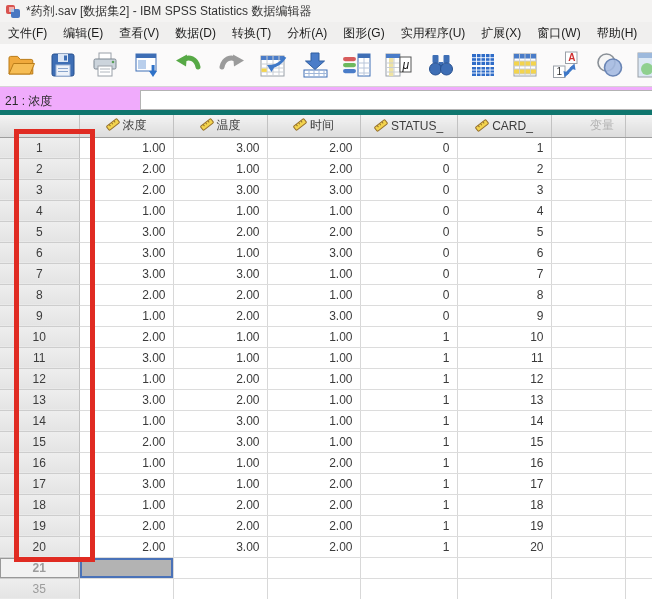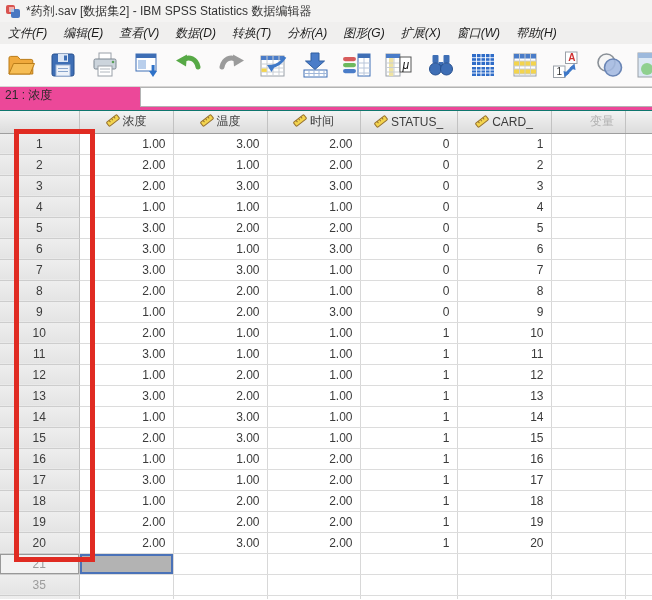--- a/index.html
+++ b/index.html
@@ -7,51 +7,51 @@
   .window { position:relative; width:652px; height:600px; background:#fff; overflow:hidden;
             font-family:"Liberation Sans",sans-serif; }
 
   
   .titlebar { height:22px; background:#f4f3f2; display:flex; align-items:center; padding:0 5px;
               font-size:12px; color:#333; }
   .spss-logo { width:16px; height:15px; margin-right:5px; flex:0 0 auto; }
 
   
   .menubar { height:22px; background:#f0efee; display:flex; font-size:12px; color:#1c1c1c;
-             white-space:nowrap; overflow:hidden;font-style:italic; }
+             white-space:nowrap; overflow:hidden; }
   .menu-item { padding:0 8px; line-height:22px; cursor:default; }
 
   
   .toolbar { height:43px; background:#fbfafa; border-bottom:1px solid #d6d5d4;
              display:flex; align-items:center; padding-left:6px; gap:12px; overflow:hidden; }
   .tool-btn { width:30px; height:30px; flex:0 0 auto; }
   .tool-btn svg { width:30px; height:30px; display:block; }
 
   
-  .cellref-bar { height:23px; display:flex; align-items:flex-start; background:#ec4899;
+  .cellref-bar { height:23px; display:flex; align-items:flex-end; background:#f0abfc;
                  font-size:12px; color:#2a2a2a; }
   .cellref-label { width:140px; padding-left:5px; }
   .cell-editor { flex:1; height:20px; border:1px solid #b3b3b3; border-right:none;
                  background:#fff; font-size:12px; padding:0 3px; outline:none;
                  font-family:"Liberation Sans",sans-serif; }
 
   
   .grid-area { position:relative; height:489px; overflow:hidden; background:#0f766e;
-               border-top:1px solid #0f766e; }
+               border-top:5px solid #0f766e; }
   table { border-collapse:collapse; table-layout:fixed; width:681px; }
   td, th { height:21px; font-size:12px; font-weight:normal; overflow:hidden; white-space:nowrap; }
   th.colhead { height:22px; background:linear-gradient(#f3f3f3,#dcdcdc);
                border-right:1px solid #c2c2c2; border-bottom:1px solid #9e9e9e;
                color:#3c3c3c; text-align:center; }
   th.colhead .mi { vertical-align:-2px; margin-right:3px; }
   th.colhead.placeholder { color:#b2b2b2;padding-left:28px; }
   td.rowhead { background:linear-gradient(#eeeeee,#e4e4e4); border-right:1px solid #c2c2c2;
                border-bottom:1px solid #cdcdcd; color:#3c3c3c; text-align:center; }
   td.rowhead.ghost { color:#9c9c9c; }
-  td.rowhead.active { background:#f2f2f2; box-shadow:inset 0 0 0 1px #999; }
+  td.rowhead.active { background:#f2f2f2; box-shadow:inset 0 0 0 1px #999;font-weight:bold; }
   td.cell { background:#fff; border-right:1px solid #d8d8d8; border-bottom:1px solid #dcdcdc;
             text-align:right; padding-right:7px; color:#3a3a3a; }
   td.cell.selected { background:#b3b3b3; box-shadow:inset 0 0 0 2px #4a72b8; }
 
   
   .annotation-rect { position:absolute; left:14px; top:129px; width:81px; height:433px;
                      border:5px solid #e02b22; pointer-events:none; z-index:5; }
 </style>
 </head>
 <body>
@@ -68,20 +68,21 @@
   </div>
 
   <div class="menubar">
     <span class="menu-item">文件(F)</span>
     <span class="menu-item">编辑(E)</span>
     <span class="menu-item">查看(V)</span>
     <span class="menu-item">数据(D)</span>
     <span class="menu-item">转换(T)</span>
     <span class="menu-item">分析(A)</span>
     <span class="menu-item">图形(G)</span>
+    <span class="menu-item">实用程序(U)</span>
     <span class="menu-item">扩展(X)</span>
     <span class="menu-item">窗口(W)</span>
     <span class="menu-item">帮助(H)</span>
   </div>
 
   <div class="toolbar">
     <div class="tool-btn">
       <svg viewBox="0 0 30 30">
         <path d="M3 24 V8 q0-1.6 1.6-1.6 h7 l2.6 3 h11 q1.6 0 1.6 1.6 V24 Z" fill="#f0a93c" stroke="#bb7d19"></path>
         <path d="M3 24 L7.5 13.5 h21 L24 24 Z" fill="#f6bd55" stroke="#bb7d19"></path>

